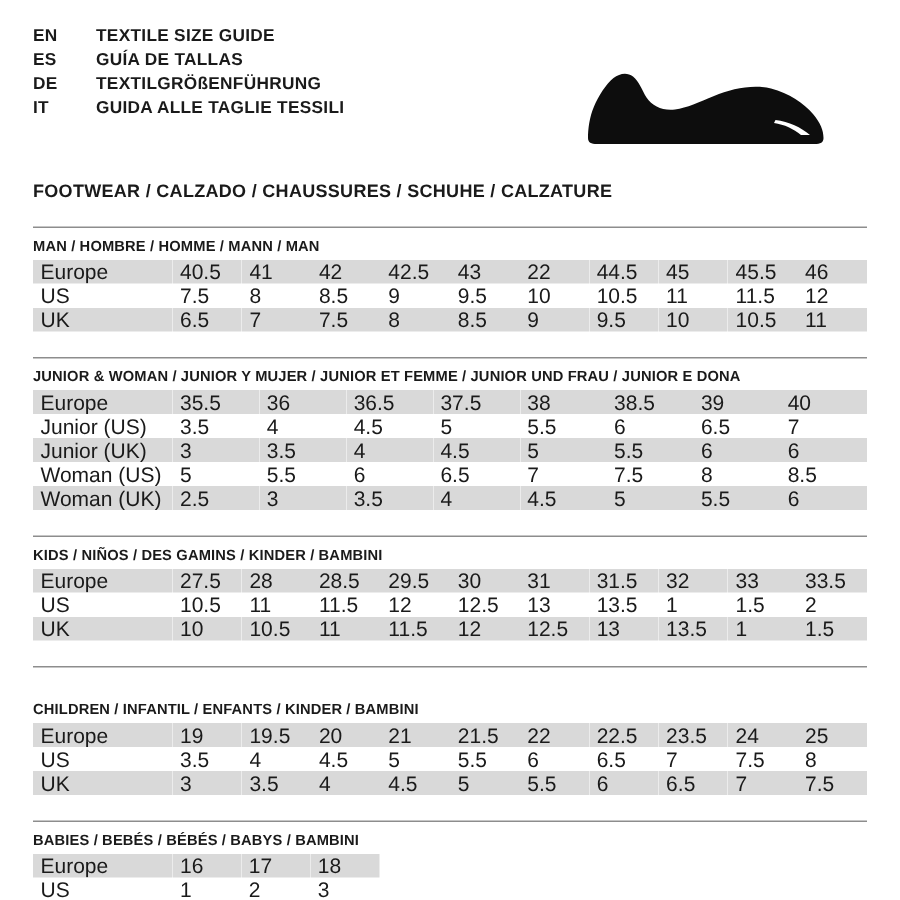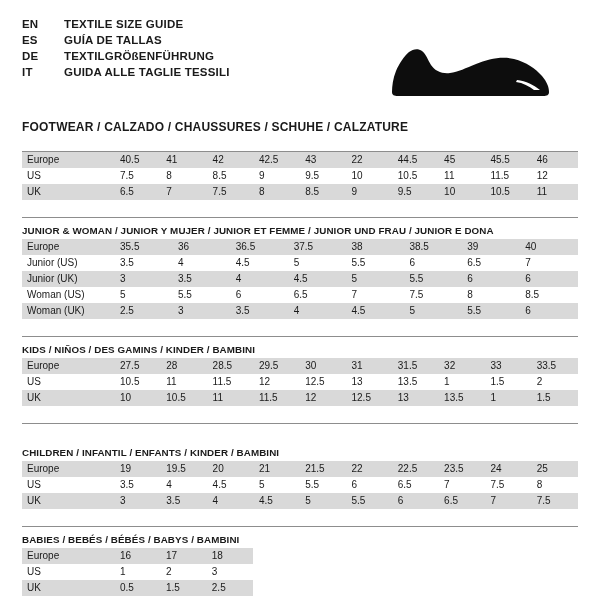--- a/index.html
+++ b/index.html
@@ -65,21 +65,21 @@
   .group-title {
     font-size: 9.8px;
     font-weight: bold;
     margin-bottom: 3px;
     letter-spacing: 0.1px;
   }
   table.size {
     border-collapse: collapse;
     width: 100%;
     table-layout: fixed;
-    font-size: 10px;
+    font-size: 14px;
   }
   table.size.babies {
     width: 41.5%;
   }
   table.size td {
     height: 16px;
     line-height: 16px;
     padding: 0 0 0 5px;
     white-space: nowrap;
     overflow: hidden;
@@ -129,20 +129,21 @@
     <svg class="shoe-icon" viewBox="0 0 170 62">
       <path fill="#0d0d0d" d="M8 50 C8 44 9 36 12 29 C15 22 20 14 25 10 C29 7 34 6 38 9 C42 12 44 18 47 23 C51 29 58 32 66 31 C74 30 82 26 92 22 C104 17 118 14 130 17 C142 20 152 27 158 34 C163 40 165 45 165 50 C165 53 163 54 159 54 L14 54 C10 54 8 53 8 50 Z"></path>
       <path fill="#ffffff" d="M133 38 C142 39 150 43 156 48 L150 48 C145 44 139 41 132 40 Z"></path>
     </svg>
   </div>
 
   <div class="section-title">FOOTWEAR / CALZADO / CHAUSSURES / SCHUHE / CALZATURE</div>
 
   <div class="group">
     <hr class="divider">
+    <div class="group-title" style="margin-top:7px">MAN / HOMBRE / HOMME / MANN / MAN</div>
     <table class="size">
       <tbody>
         <tr class="shaded">
           <td class="rowlabel">Europe</td>
           <td>40.5</td>
           <td>41</td>
           <td>42</td>
           <td>42.5</td>
           <td>43</td>
           <td>22</td>

